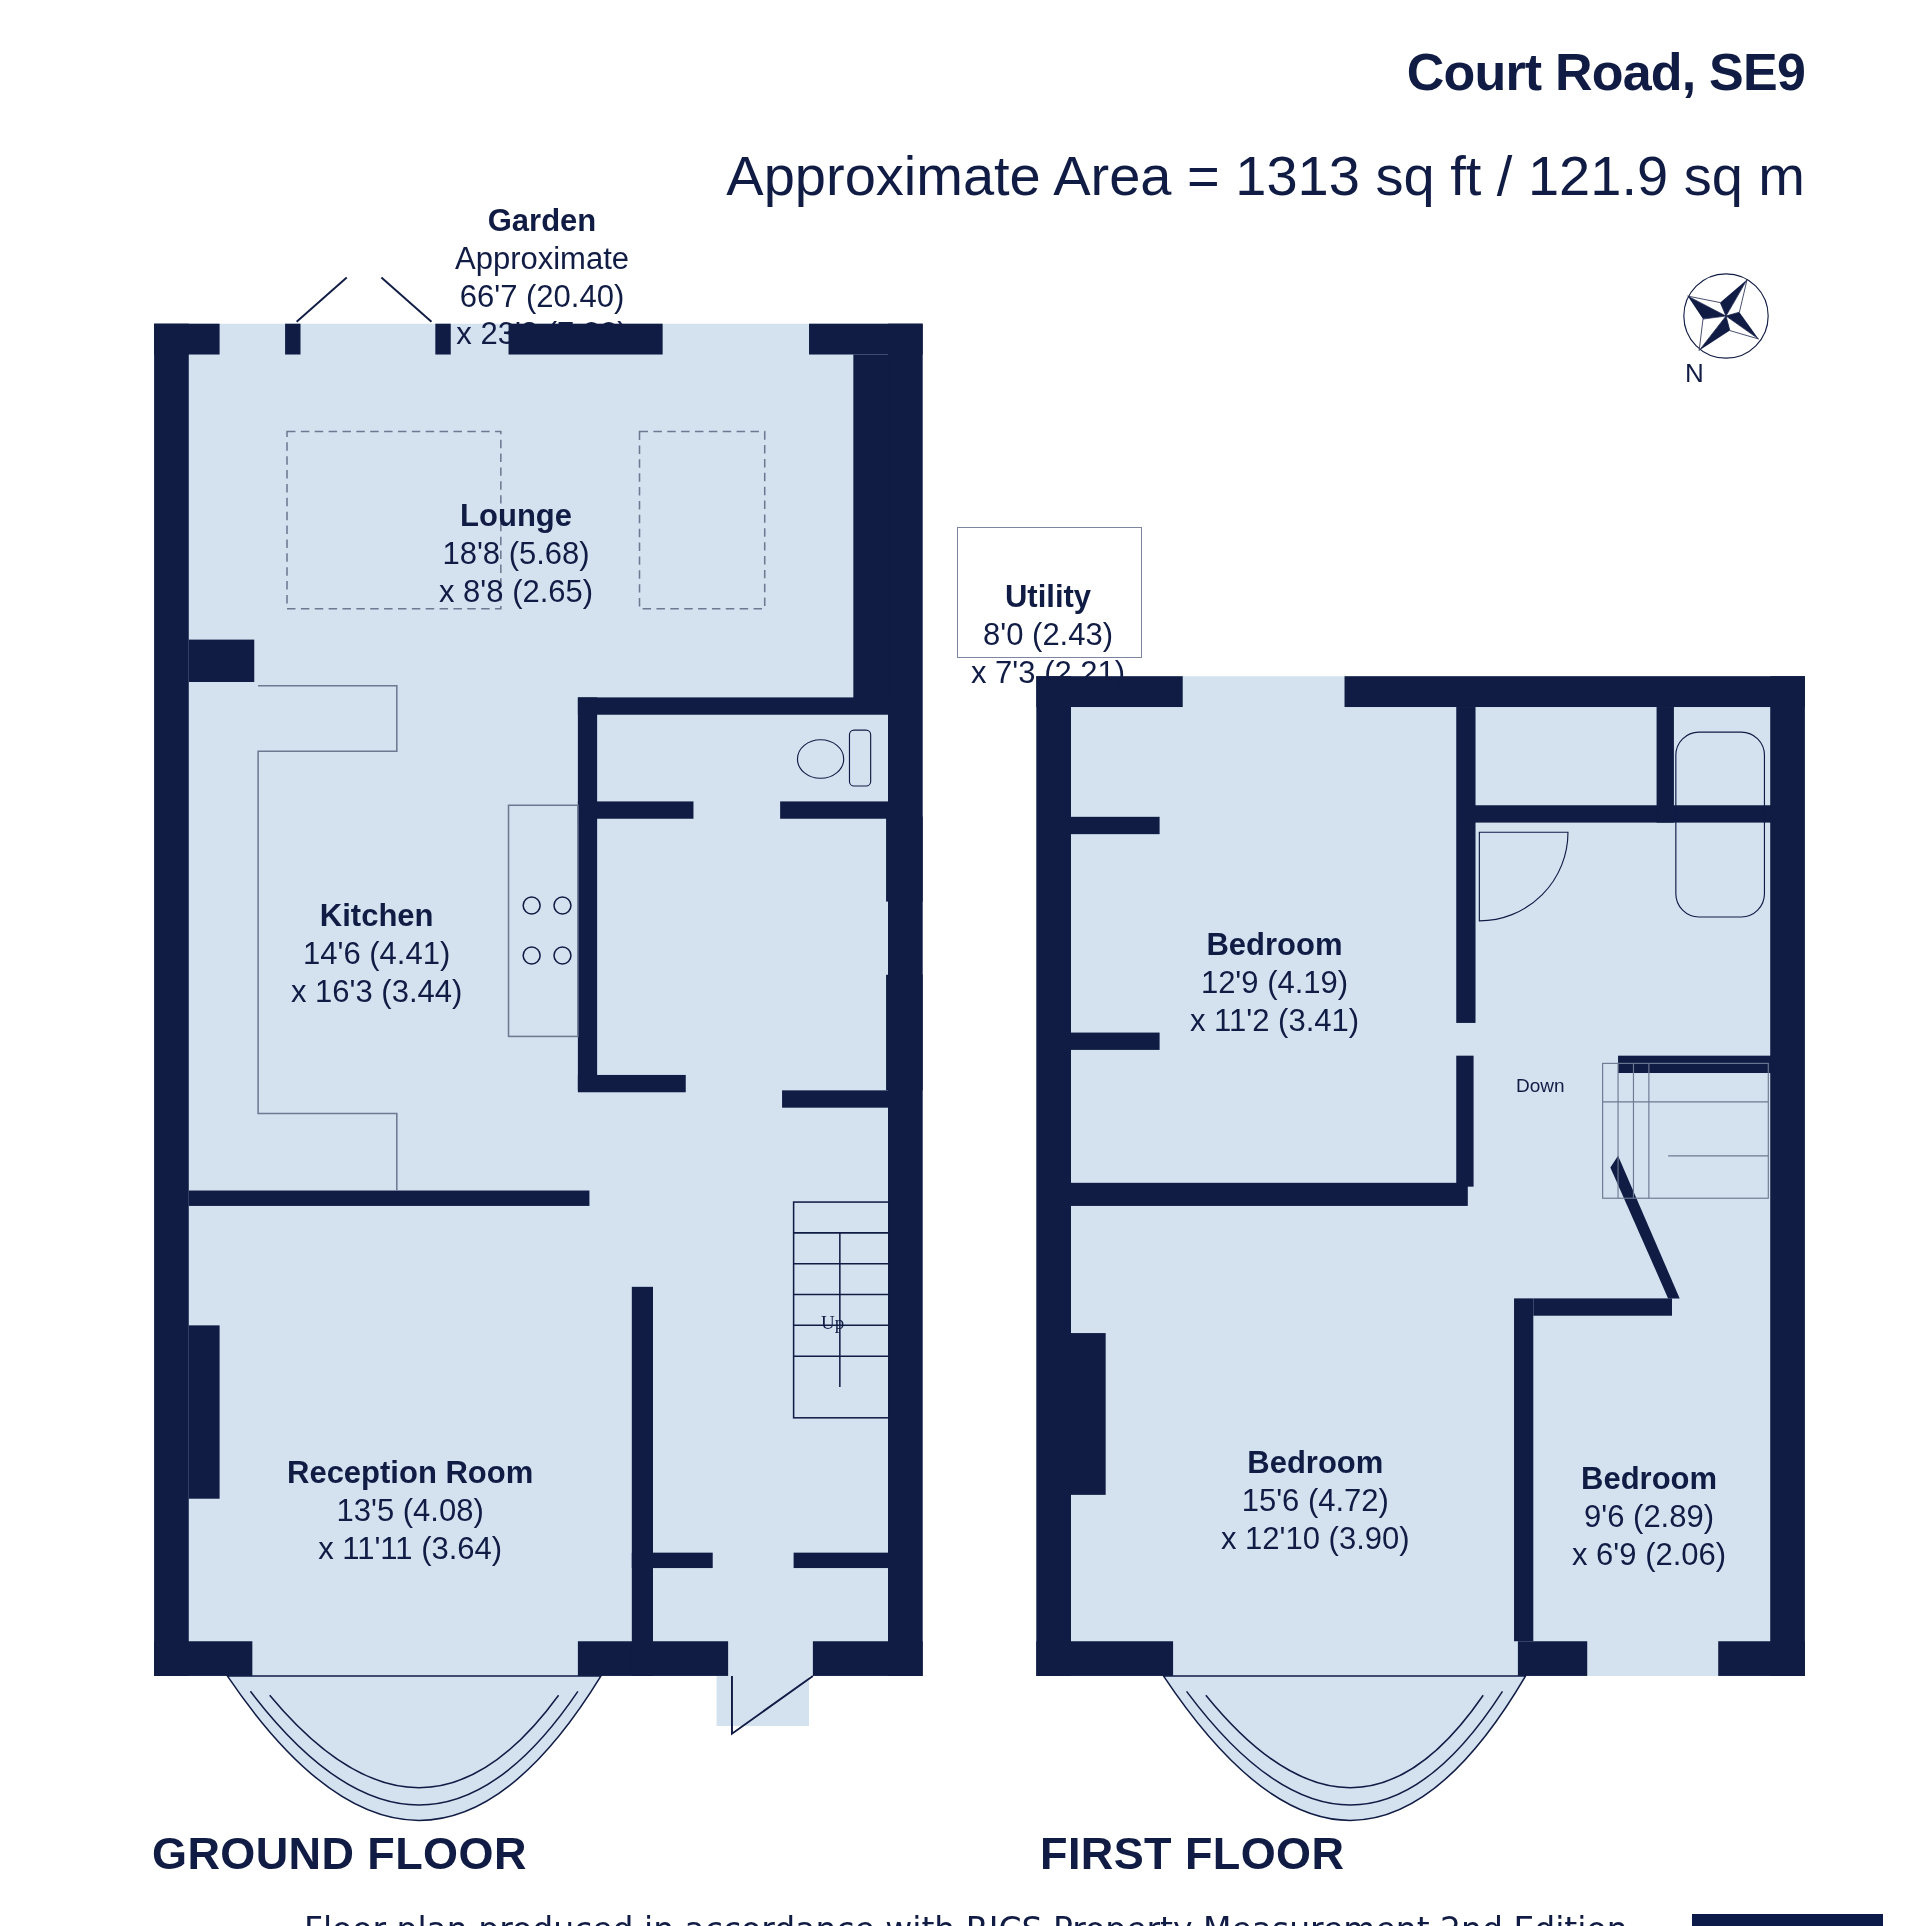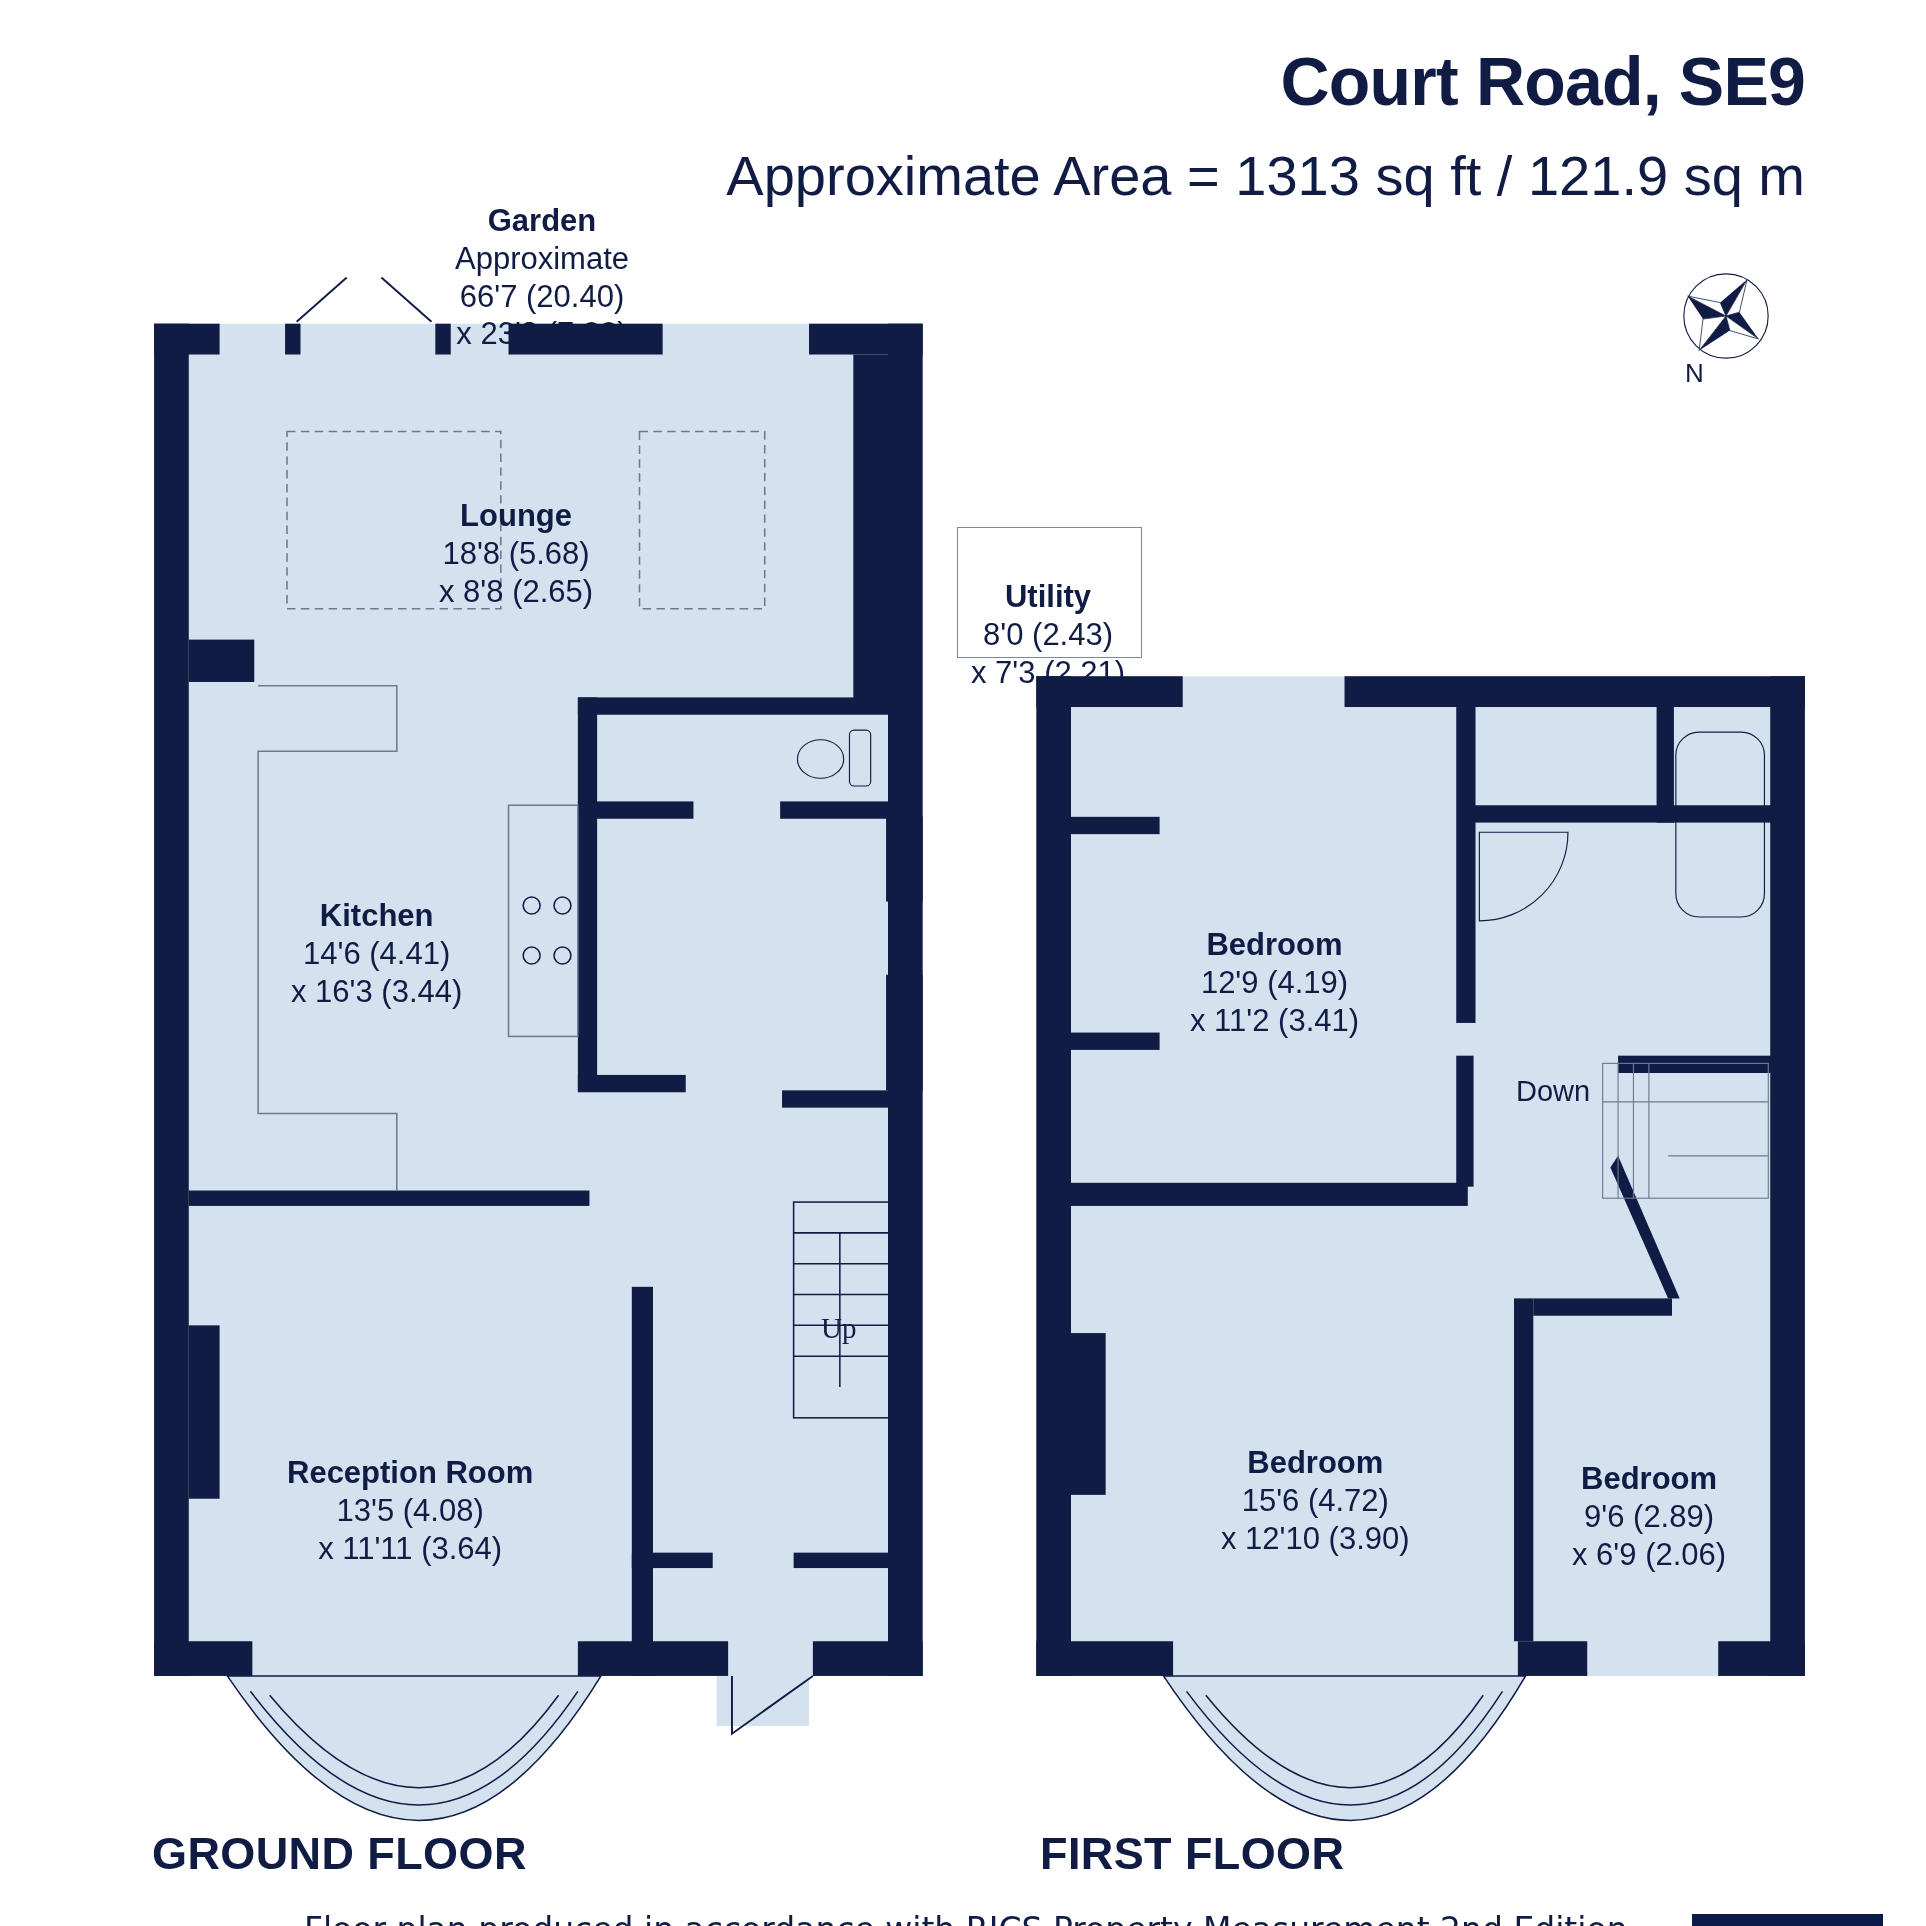--- a/index.html
+++ b/index.html
@@ -1,29 +1,29 @@
 <!DOCTYPE html>
 <html style="font-size:6.2px"><head>
 <meta charset="utf-8">
 <style>
   html,body{margin:0;padding:0;background:#ffffff;}
   body{width:1959px;height:2084px;position:relative;overflow:hidden;font-family:"Liberation Sans",sans-serif;color:#111c45;}
   .abs{position:absolute;}
-  #title{right:154px;top:42px;font-size:68px;font-weight:bold;letter-spacing:-0.8px;white-space:nowrap;}
+  #title{right:154px;top:42px;font-size:52px;font-weight:bold;letter-spacing:-0.8px;white-space:nowrap;}
   #area{right:154px;top:143px;font-size:56px;white-space:nowrap;}
   .plan{position:absolute;left:0;top:0;}
   .room-label{position:absolute;text-align:center;line-height:1.22;white-space:nowrap;}
   .room-label .name{font-weight:bold;margin-top:48px;}
   .lg{font-size:31px;}
   .floor-heading{position:absolute;font-size:45px;font-weight:bold;letter-spacing:0.4px;white-space:nowrap;}
   #footer{position:absolute;left:239px;top:1909px;width:1464px;text-align:center;font-family:"DejaVu Sans",sans-serif;font-size:33px;line-height:1.28;color:#111c45;}
   #logo{position:absolute;left:1692px;top:1914px;width:191px;height:135px;background:#0c1a4a;}
   #logo .jdm{position:absolute;left:23px;top:3.9px;font-family:"Liberation Serif",serif;color:#fff;font-size:116px;line-height:1;letter-spacing:-3.1px;}
   #utility-box{position:absolute;left:957px;top:527px;width:183px;height:129px;border:1.5px solid #7d86a0;background:#fff;}
-  .stair-lbl{position:absolute;font-size:29px;}
+  .stair-lbl{position:absolute;font-size:19px;}
   #compass{position:absolute;left:1680px;top:270px;width:92px;height:92px;}
   #compass-n{position:absolute;left:1685px;top:358px;font-size:26px;}
 </style>
 </head>
 <body>
 
 <div id="title" class="abs">Court Road, SE9</div>
 <div id="area" class="abs">Approximate Area = 1313 sq ft / 121.9 sq m</div>
 
 <svg id="compass" viewBox="0 0 240 240">

